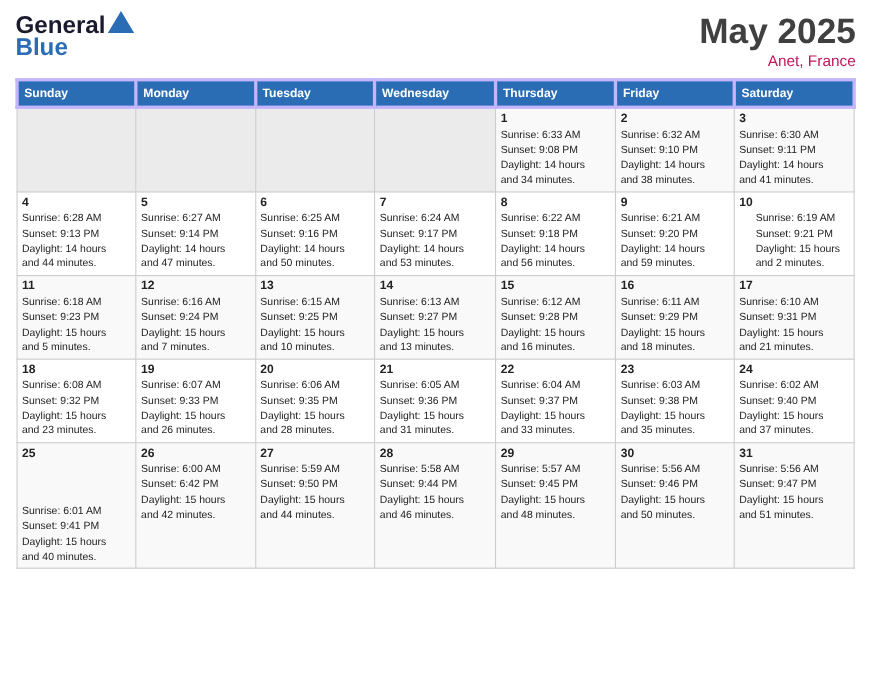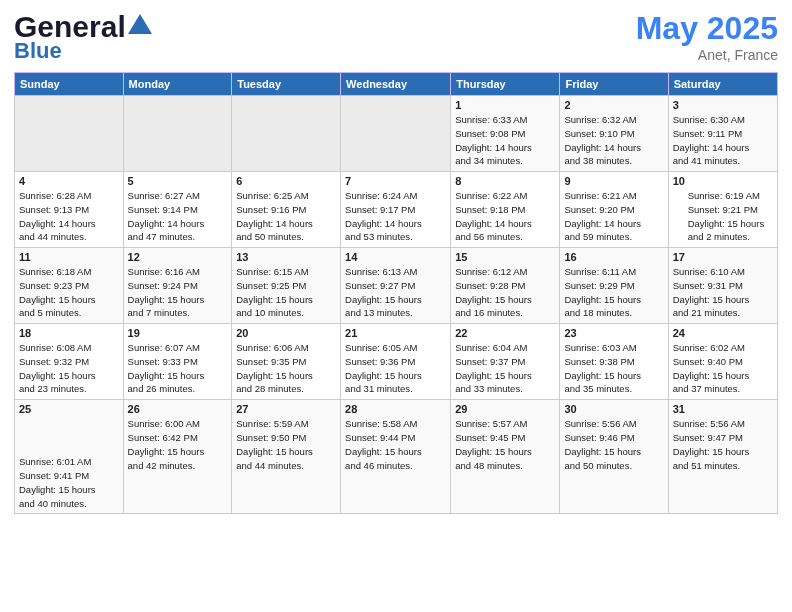--- a/index.html
+++ b/index.html
@@ -24,39 +24,39 @@
       display: flex;
       flex-direction: column;
       align-items: flex-start;
     }
     .title-section {
       text-align: right;
     }
     .month-title {
       font-size: 32px;
       font-weight: bold;
-      color: #3b82f6;
+      color: #404040;
     }
     .subtitle {
       font-size: 14px;
-      color: #737373;
+      color: #be185d;
     }
     table {
       width: 100%;
       border-collapse: collapse;
       font-size: 10px;
     }
     thead tr th {
       background: #2a6db5;
       color: #fff;
       text-align: left;
       padding: 5px 5px;
       font-size: 11px;
       font-weight: bold;
-      border: 1px solid #c4b5fd;
+      border: 3px solid #c4b5fd;
     }
     tbody tr td {
       border: 1px solid #ccc;
       vertical-align: top;
       padding: 3px 4px;
       width: 113px;
       min-height: 70px;
       font-size: 9.5px;
       color: #222;
       background: #fff;
@@ -80,21 +80,21 @@
       background: #ebebeb;
     }
   </style>
 </head>
 <body>
 
 <div class="container">
   <div class="header">
     <div class="logo">
       <div style="display:flex;align-items:center;">
-        <span style="font-size:30px;font-weight:bold;color:#1a1a2e;">General</span>
+        <span style="font-size:22px;font-weight:bold;color:#1a1a2e;">General</span>
         <svg width="24" height="20" viewBox="0 0 24 20" style="margin-left:2px;margin-top:-6px;">
           <polygon points="0,20 12,0 24,20" fill="#2a6db5"></polygon>
         </svg>
       </div>
       <span style="font-size:22px;font-weight:bold;color:#2a6db5;margin-top:-6px;">Blue</span>
     </div>
     <div class="title-section">
       <div class="month-title">May 2025</div>
       <div class="subtitle">Anet, France</div>
     </div>

